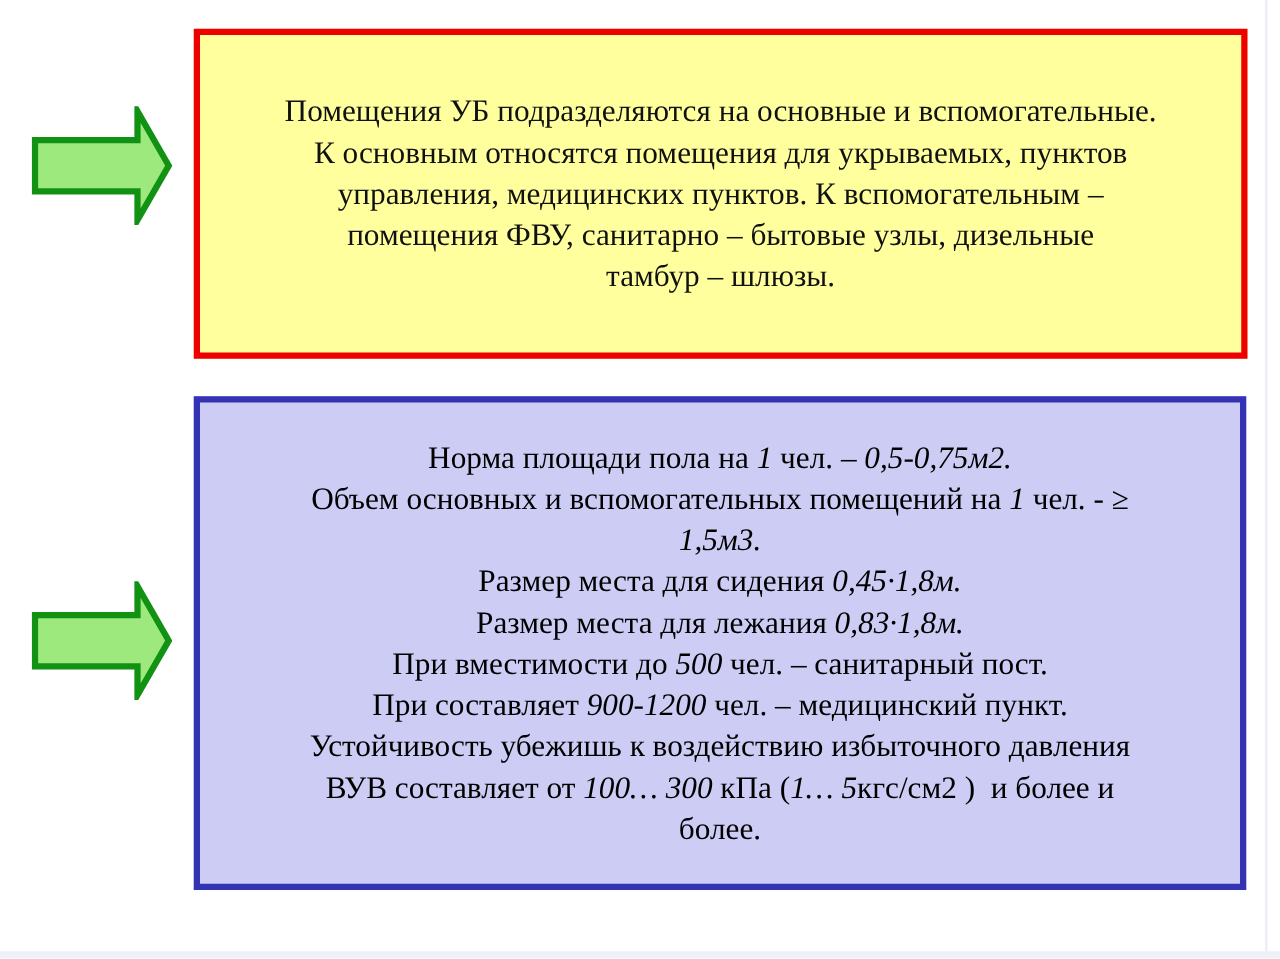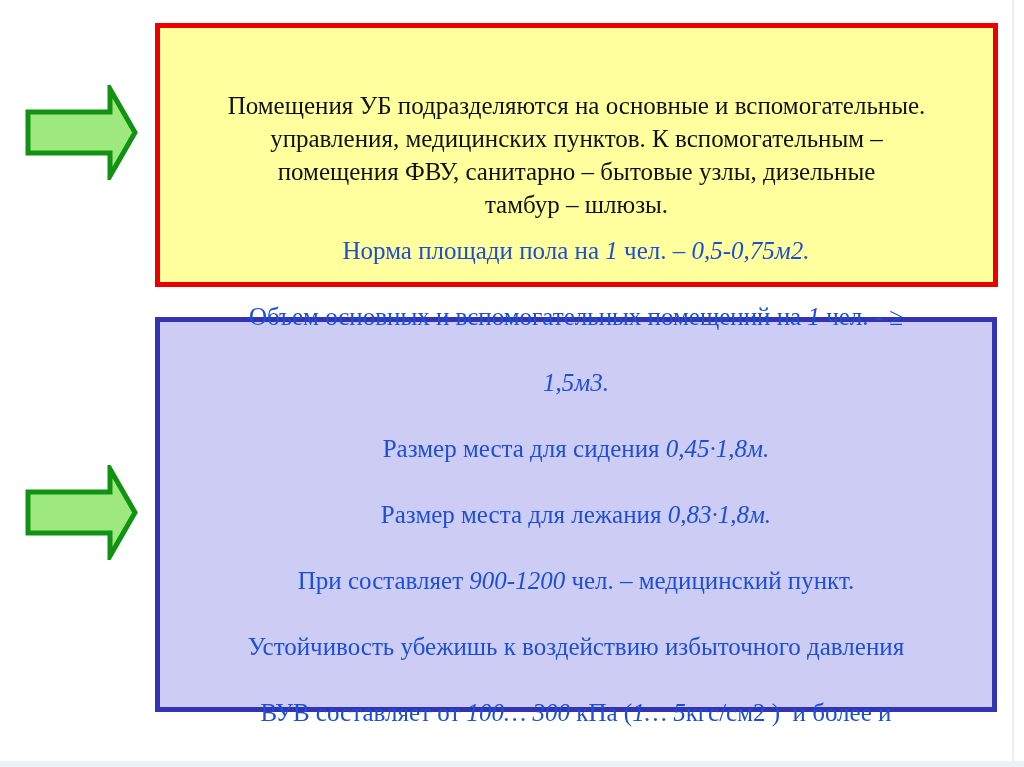--- a/index.html
+++ b/index.html
@@ -77,35 +77,37 @@
 <body>
 
 <div class="slide">
 
   <svg class="arrow arrow-1" viewBox="0 0 113 95">
     <polygon points="3,27 85,27 85,4 110,47.5 85,91 85,68 3,68" stroke-width="5" stroke-linejoin="miter" fill="#9de97e" stroke="#129212"></polygon>
   </svg>
 
   <div class="text-box box-top" style="background-color: rgb(255, 255, 158); border-color: rgb(238, 0, 0); color: rgb(17, 17, 17);">
       <div class="line"><span>Помещения УБ подразделяются на основные и вспомогательные.</span></div>
+      <div class="line"><span>К основным относятся помещения для укрываемых, пунктов</span></div>
       <div class="line"><span>управления, медицинских пунктов. К вспомогательным –</span></div>
       <div class="line"><span>помещения ФВУ, санитарно – бытовые узлы, дизельные</span></div>
       <div class="line"><span>тамбур – шлюзы.</span></div>
     </div>
 
   <svg class="arrow arrow-2" viewBox="0 0 113 95">
     <polygon points="3,27 85,27 85,4 110,47.5 85,91 85,68 3,68" stroke-width="5" stroke-linejoin="miter" fill="#9de97e" stroke="#129212"></polygon>
   </svg>
 
-  <div class="text-box box-bottom" style="background-color: rgb(204, 204, 244); border-color: rgb(51, 51, 179); color: #1d4ed8; gap: 33px;">
+  <div class="text-box box-bottom" style="background-color: rgb(204, 204, 244); border-color: rgb(51, 51, 179); color: #000000;">
       <div class="line"><span>Норма площади пола на </span><span class="it">1</span><span> чел. – </span><span class="it">0,5-0,75м2.</span></div>
       <div class="line"><span>Объем основных и вспомогательных помещений на </span><span class="it">1</span><span> чел. - ≥</span></div>
       <div class="line"><span class="it">1,5м3.</span></div>
       <div class="line"><span>Размер места для сидения </span><span class="it">0,45·1,8м.</span></div>
       <div class="line"><span>Размер места для лежания </span><span class="it">0,83·1,8м.</span></div>
+      <div class="line"><span>При вместимости до </span><span class="it">500</span><span> чел. – санитарный пост.</span></div>
       <div class="line"><span>При составляет </span><span class="it">900-1200</span><span> чел. – медицинский пункт.</span></div>
       <div class="line"><span>Устойчивость убежишь к воздействию избыточного давления</span></div>
       <div class="line"><span>ВУВ составляет от </span><span class="it">100… 300</span><span> кПа (</span><span class="it">1… 5</span><span>кгс/см2 )  и более и</span></div>
       <div class="line"><span>более.</span></div>
     </div>
 
   <div class="edge-strip-right" style="background-color: rgb(237, 237, 245);"></div>
 
   <div class="edge-strip-bottom" style="background-color: rgb(239, 241, 249);"></div>
 

